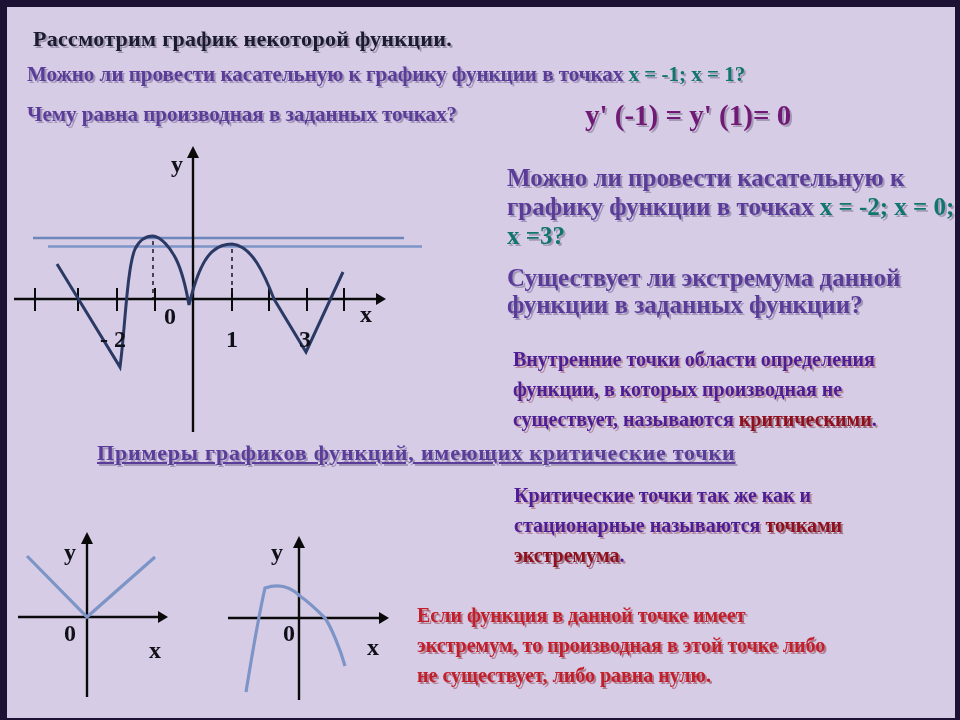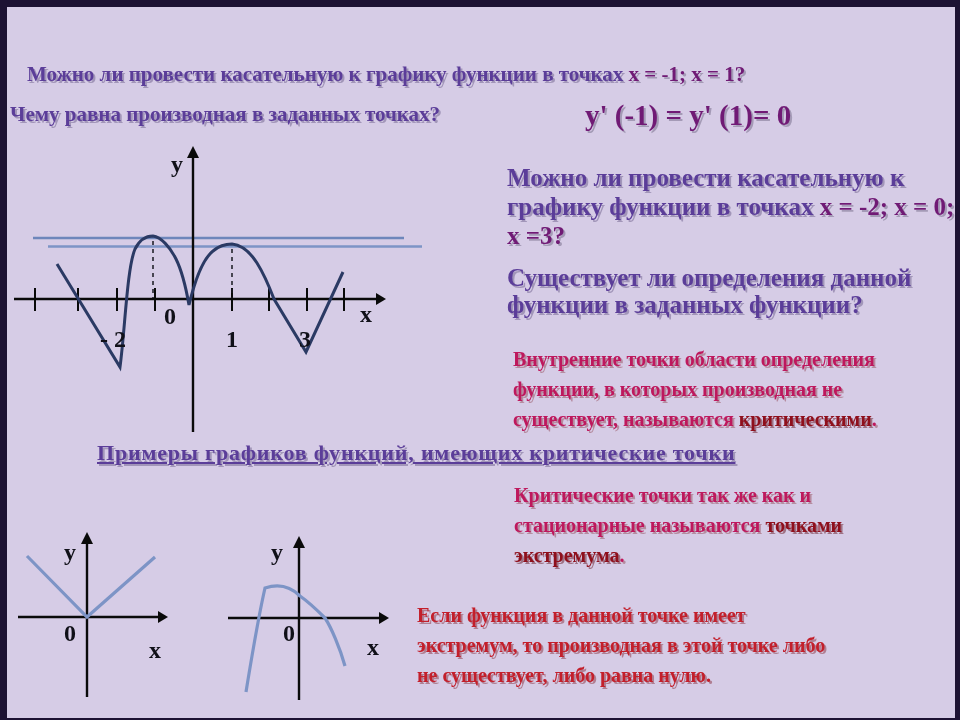--- a/index.html
+++ b/index.html
@@ -11,26 +11,26 @@
   .edge{position:absolute;background:#1d1233;z-index:5;}
   .edge-top{left:0;top:0;width:960px;height:7px;}
   .edge-left{left:0;top:0;width:7px;height:720px;}
   .edge-right{right:0;top:0;width:5px;height:720px;}
   .edge-bottom{left:0;bottom:0;width:960px;height:2px;}
 
   .txt{position:absolute;font-weight:bold;white-space:nowrap;z-index:3;}
   .title{color:#1b1b2f;font-size:22px;letter-spacing:.3px;
          text-shadow:2px 2px 0 rgba(90,80,110,.45);}
   .purple{color:#5b3d99;text-shadow:2px 2px 0 rgba(110,95,140,.5);}
-  .blackseg{color:#701a75;text-shadow:2px 2px 0 rgba(90,80,110,.4);}
+  .blackseg{color:#0f766e;text-shadow:2px 2px 0 rgba(90,80,110,.4);}
   .q{font-size:21px;}
   .formula{font-size:29px;color:#701a75;text-shadow:2px 2px 0 rgba(90,80,110,.4);}
   .rblock{line-height:29px;font-size:25px;}
   .redblock{line-height:30px;font-size:20px;white-space:nowrap;}
-  .red{color:#be185d;text-shadow:2px 2px 0 rgba(120,20,30,.35);}
+  .red{color:#4c1d95;text-shadow:2px 2px 0 rgba(120,20,30,.35);}
   .reddark{color:#8f0f1c;text-shadow:2px 2px 0 rgba(90,5,15,.45);}
   .redbright{color:#c31f2b;text-shadow:2px 2px 0 rgba(120,10,20,.4);}
   .heading{font-size:22px;letter-spacing:.8px;}
 
   svg text{
     font-family:"Liberation Serif","DejaVu Serif",serif;
     font-weight:bold;fill:#101018;
   }
   .axis-label{font-size:24px;}
   .tick-label{font-size:24px;}
@@ -110,36 +110,37 @@
       <path d="M246,692 C252,655 260,610 265,588
                C280,583 292,588 300,596
                C310,603 318,611 325,618
                C331,627 340,648 345,666" fill="none" stroke="#7d94c6" stroke-width="3.2"></path>
       <text x="277" y="560" text-anchor="middle" class="axis-label">у</text>
       <text x="289" y="641" text-anchor="middle" class="tick-label">0</text>
       <text x="373" y="655" text-anchor="middle" class="axis-label">х</text>
     </g>
   </svg>
 
+  <div class="txt title" style="left:33px;top:26px;">Рассмотрим график некоторой функции.</div>
 
   <div class="txt q" style="left:27px;top:62px;">
     <span class="purple">Можно ли провести касательную к графику функции в точках </span><span class="blackseg">х = -1; х = 1?</span>
   </div>
 
-  <div class="txt q purple" style="left:10px;top:102px;text-align:right;">Чему равна производная в заданных точках?</div>
+  <div class="txt q purple" style="left:27px;top:102px;text-align:right;">Чему равна производная в заданных точках?</div>
   <div class="txt formula" style="left:585px;top:99px;">y' (-1) = y' (1)= 0</div>
 
   <div class="txt rblock" style="left:507px;top:163px;">
     <div><span class="purple">Можно ли провести касательную к</span></div>
     <div><span class="purple">графику функции в точках </span><span class="blackseg">х = -2; х = 0;</span></div>
     <div><span class="blackseg">х =3?</span></div>
   </div>
 
   <div class="txt rblock purple" style="left:507px;top:264px;line-height:27px;">
-    <div>Существует ли определения данной</div>
+    <div>Существует ли экстремума данной</div>
     <div>функции в заданных функции?</div>
   </div>
 
   <div class="txt redblock" style="left:513px;top:344px;">
     <div class="red">Внутренние точки области определения</div>
     <div class="red">функции, в которых производная не</div>
     <div><span class="red">существует, называются </span><span class="reddark">критическими</span><span class="red">.</span></div>
   </div>
 
   <div class="txt heading purple" style="left:97px;top:440px;text-decoration:underline;">Примеры графиков функций, имеющих критические точки</div>

